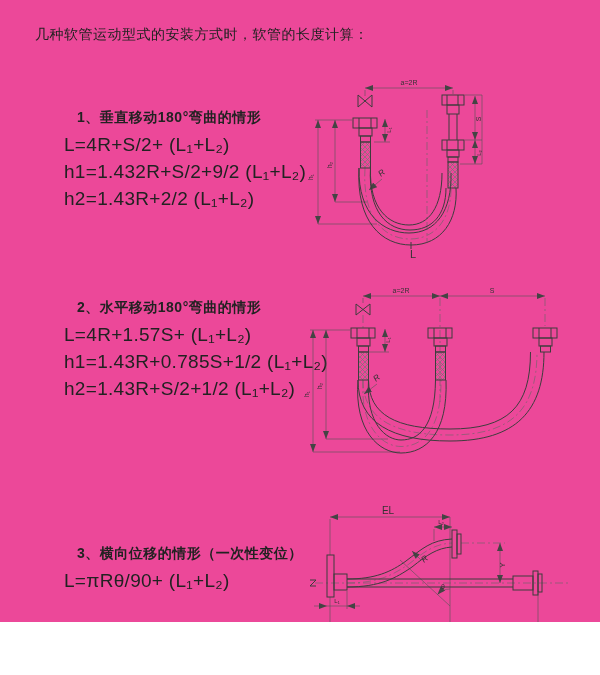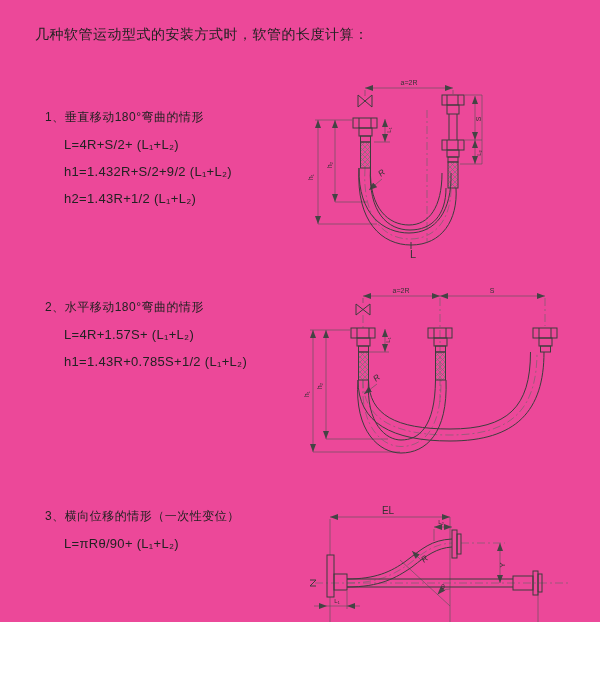--- a/index.html
+++ b/index.html
@@ -1,39 +1,39 @@
 <!DOCTYPE html>
 <html><head>
 <meta charset="utf-8">
 <style>
   html,body{margin:0;padding:0;background:#ffffff;}
   .page{position:relative;width:600px;height:622px;background:#ec4899;overflow:hidden;
         font-family:"Liberation Sans","DejaVu Sans",sans-serif;color:#222;}
   .title{position:absolute;left:35px;top:25px;font-size:14px;line-height:18px;letter-spacing:.5px;font-weight:500;}
   .sec{position:absolute;left:45px;}
-  .sec .h{font-size:12px;line-height:27px;letter-spacing:.5px;font-weight:400;white-space:nowrap;}
-  .sec .f{font-size:13px;line-height:27px;padding-left:19px;letter-spacing:.3px;white-space:nowrap;}
+  .sec .h{font-size:14px;line-height:27px;letter-spacing:.5px;font-weight:700;white-space:nowrap;margin-left:32px;}
+  .sec .f{font-size:19px;line-height:27px;padding-left:19px;letter-spacing:.3px;white-space:nowrap;}
   svg.dg{position:absolute;overflow:visible;}
   svg text{font-family:"Liberation Sans","DejaVu Sans",sans-serif;fill:#333;}
   .ol{stroke:#3d3d3d;stroke-width:1;fill:none;}
   .dim{stroke:#555;stroke-width:.6;fill:none;}
   .cl{stroke:#666;stroke-width:.6;fill:none;stroke-dasharray:8 3 2 3;}
 </style>
 </head>
 <body>
 
 <div class="page">
 
   <div class="title">几种软管运动型式的安装方式时，软管的长度计算：</div>
 
   <section class="sec" style="top:104px">
     <div class="h">1、垂直移动180°弯曲的情形</div>
     <div class="f">L=4R+S/2+ (L₁+L₂)</div>
     <div class="f">h1=1.432R+S/2+9/2 (L₁+L₂)</div>
-    <div class="f">h2=1.43R+1/2 (L₁+L₂)</div>
+    <div class="f">h2=1.43R+2/2 (L₁+L₂)</div>
   </section>
 
   <svg class="dg" style="left:305px;top:72px" width="285" height="190" viewBox="0 0 285 190">
     <defs>
       <marker id="ar1" markerWidth="9" markerHeight="7" refX="8" refY="3" orient="auto-start-reverse" markerUnits="userSpaceOnUse">
         <path d="M0,0L8,3L0,6Z" fill="#444"></path>
       </marker>
       <pattern id="ht1" width="5" height="5" patternUnits="userSpaceOnUse">
         <path d="M0,0L5,5M5,0L0,5" stroke="#777" stroke-width="0.7"></path>
       </pattern>
@@ -92,20 +92,21 @@
       <text x="176" y="81" font-size="6" text-anchor="middle" transform="rotate(-90 176 81)">L₂</text>
       <text x="76" y="105" font-size="8.5" font-style="italic" transform="rotate(-40 76 105)">R</text>
       <text x="108" y="186" font-size="11" text-anchor="middle">L</text>
     </g>
   </svg>
 
   <section class="sec" style="top:294px">
     <div class="h">2、水平移动180°弯曲的情形</div>
     <div class="f">L=4R+1.57S+ (L₁+L₂)</div>
     <div class="f">h1=1.43R+0.785S+1/2 (L₁+L₂)</div>
+    <div class="f">h2=1.43R+S/2+1/2 (L₁+L₂)</div>
   </section>
 
   <svg class="dg" style="left:300px;top:282px" width="300" height="180" viewBox="0 0 300 180">
     <defs>
       <marker id="ar2" markerWidth="9" markerHeight="7" refX="8" refY="3" orient="auto-start-reverse" markerUnits="userSpaceOnUse">
         <path d="M0,0L8,3L0,6Z" fill="#444"></path>
       </marker>
       <pattern id="ht2" width="5" height="5" patternUnits="userSpaceOnUse">
         <path d="M0,0L5,5M5,0L0,5" stroke="#777" stroke-width="0.7"></path>
       </pattern>
@@ -157,21 +158,21 @@
     <g font-size="7">
       <text x="101" y="11" text-anchor="middle">a=2R</text>
       <text x="192" y="11" text-anchor="middle">S</text>
       <text x="9" y="112" font-size="6.5" text-anchor="middle" transform="rotate(-90 9 112)">h₁</text>
       <text x="22" y="104" font-size="6.5" text-anchor="middle" transform="rotate(-90 22 104)">h₂</text>
       <text x="90" y="58" font-size="6" text-anchor="middle" transform="rotate(-90 90 58)">L₁</text>
       <text x="76" y="100" font-size="8.5" font-style="italic" transform="rotate(-40 76 100)">R</text>
     </g>
   </svg>
 
-  <section class="sec" style="top:503px">
+  <section class="sec" style="top:540px">
     <div class="h">3、横向位移的情形（一次性变位）</div>
     <div class="f">L=πRθ/90+ (L₁+L₂)</div>
   </section>
 
   <svg class="dg" style="left:300px;top:503px" width="300" height="160" viewBox="0 0 300 160">
     <defs>
       <marker id="ar3" markerWidth="9" markerHeight="7" refX="8" refY="3" orient="auto-start-reverse" markerUnits="userSpaceOnUse">
         <path d="M0,0L8,3L0,6Z" fill="#444"></path>
       </marker>
     </defs>

